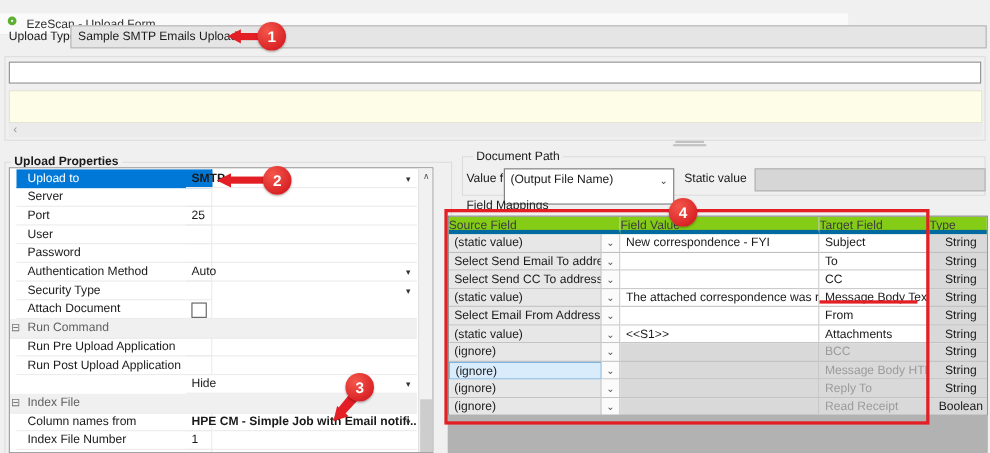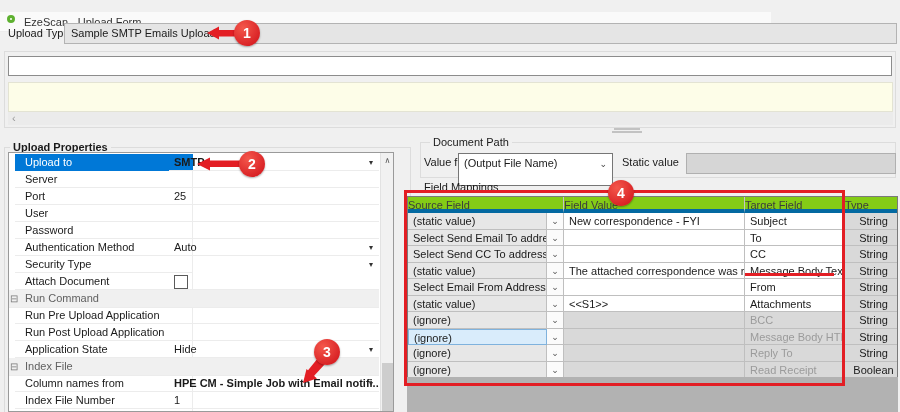--- a/index.html
+++ b/index.html
@@ -140,21 +140,20 @@
     </div>
     <div class="prow" style="top: 171px;">
       <div class="plabel">Run Post Upload Application</div>
       <div class="pvalue"></div>
     </div>
     <div class="prow" style="top: 154px;">
       <div class="plabel">Run Pre Upload Application</div>
       <div class="pvalue"></div>
     </div>
     <div class="prow" style="top: 188px;">
-      <div class="plabel">Application State</div>
       <div class="pvalue">Hide</div>
       <div class="ddglyph">▾</div>
     </div>
     <div class="prow cat" style="top: 205px;">
       <span class="cbox">⊟</span>
       <span class="clabel">Index File</span>
     </div>
     <div class="prow" style="top: 222px;">
       <div class="plabel">Column names from</div>
       <div class="pvalue pv-bold">HPE CM - Simple Job with Email notifi...</div>

